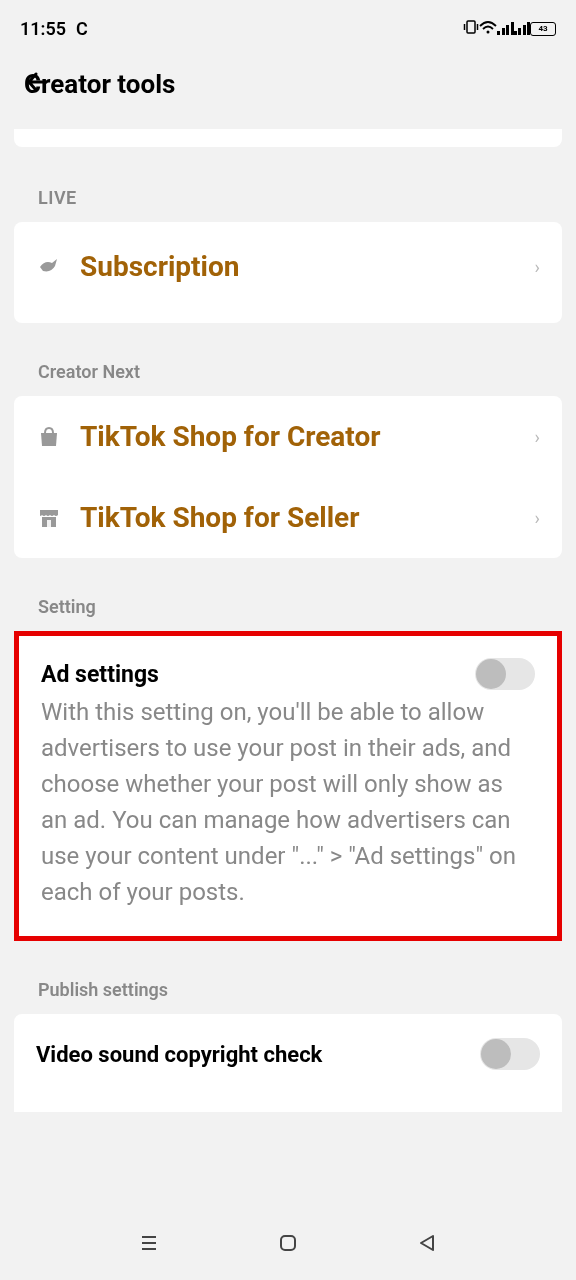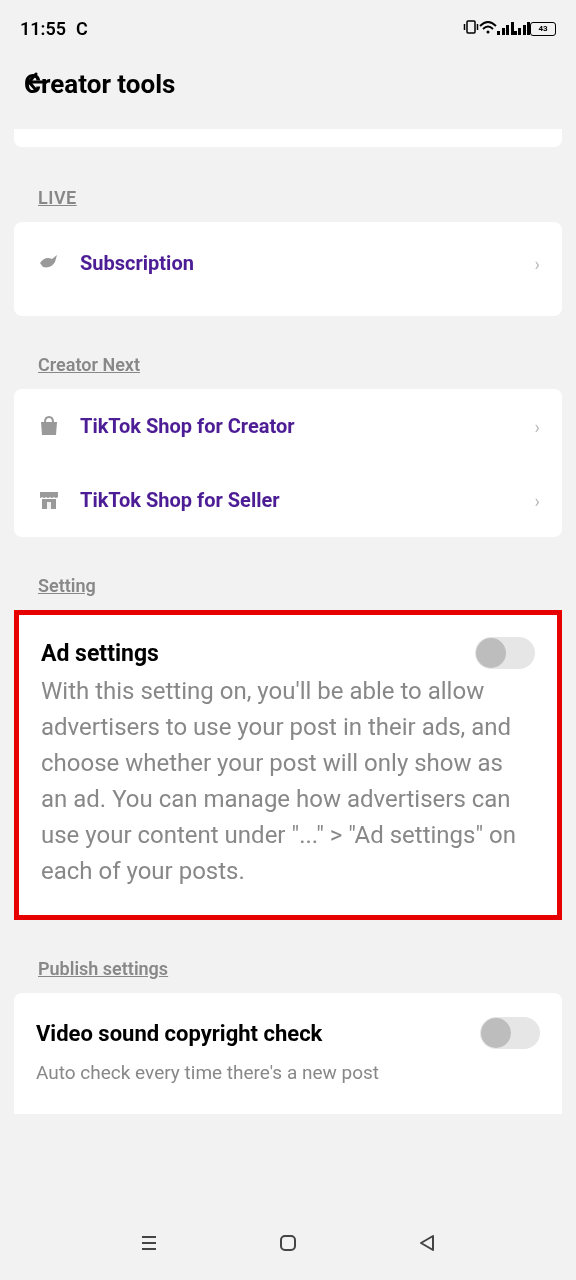--- a/index.html
+++ b/index.html
@@ -54,21 +54,20 @@
       background: #fff;
       height: 18px;
       margin: 0 14px 30px;
       border-radius: 0 0 8px 8px;
     }
     .section-label {
       font-size: 18px;
       font-weight: 600;
       color: #888;
       padding: 10px 38px 14px;
-      text-decoration: underline;
     }
     .section-label.live {
       text-transform: uppercase;
       letter-spacing: 0.5px;
     }
     .card {
       background: #fff;
       margin: 0 14px 28px;
       border-radius: 8px;
       padding: 0;
@@ -85,23 +84,23 @@
     .item-icon {
       width: 26px;
       height: 26px;
       flex-shrink: 0;
       display: flex;
       align-items: center;
       justify-content: center;
     }
     .item-label {
       flex: 1;
-      font-size: 20px;
-      font-weight: 700;
-      color: #4c1d95;
+      font-size: 28px;
+      font-weight: 700;
+      color: #a16207;
     }
     .chevron {
       color: #bbb;
       font-size: 18px;
     }
     .ad-card {
       background: #fff;
       margin: 0 14px 28px;
       padding: 22px 22px 26px;
       border: 5px solid #e60000;
@@ -289,21 +288,20 @@
 </div>
 
 <div class="section-label">Publish settings</div>
 <div class="publish-card">
   <div class="publish-header">
     <div class="publish-title">Video sound copyright check</div>
     <div class="toggle">
       <div class="toggle-knob"></div>
     </div>
   </div>
-  <div class="publish-desc">Auto check every time there's a new post</div>
 </div>
 
 <div class="nav-bar">
   <span>
     <svg width="22" height="22" viewBox="0 0 22 22">
         <line x1="4" y1="5" x2="18" y2="5" stroke="#444" stroke-width="2"></line>
         <line x1="4" y1="11" x2="18" y2="11" stroke="#444" stroke-width="2"></line>
         <line x1="4" y1="17" x2="18" y2="17" stroke="#444" stroke-width="2"></line>
       </svg>
   </span>

